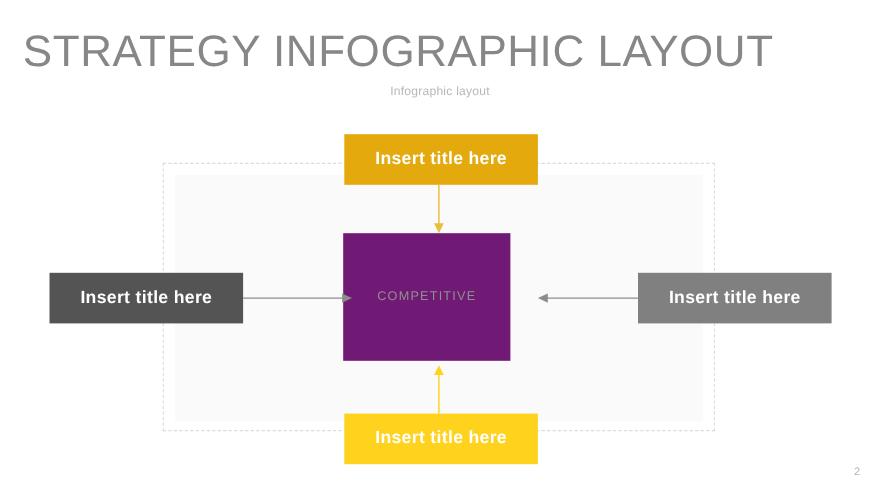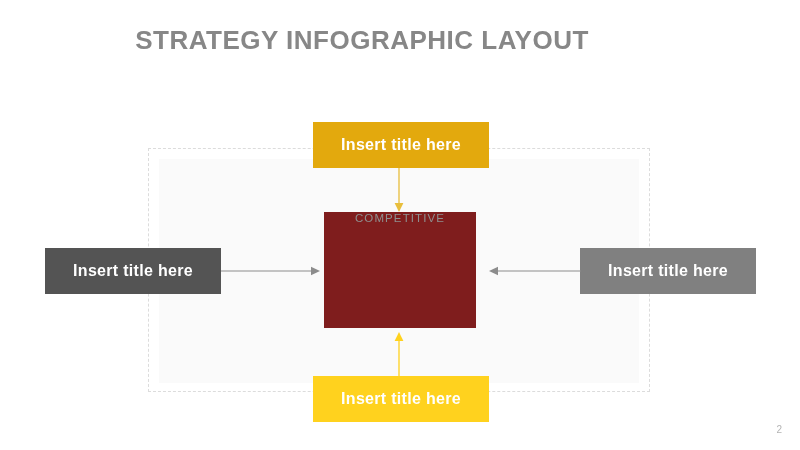--- a/index.html
+++ b/index.html
@@ -19,23 +19,23 @@
     overflow: hidden;
   }
 
   
   #title {
     position: absolute;
     left: 0;
     top: 25px;
     width: 724px;
     text-align: center;
-    font-size: 26px;
+    font-size: 40px;
     letter-spacing: 0.5px;
-    font-weight: 700;
+    font-weight: 400;
     color: #878787;
     white-space: nowrap;
   }
   #subtitle {
     position: absolute;
     left: 0;
     top: 77px;
     width: 800px;
     text-align: center;
     font-size: 11px;
@@ -60,27 +60,27 @@
     left: 159px;
     top: 159px;
     width: 480px;
     height: 224px;
     background: #fafafa;
   }
 
   
   #center-box {
     position: absolute;
-    left: 324px;
+    left: 312px;
     top: 212px;
     width: 152px;
     height: 116px;
-    background: #7f1d1d;
+    background: #701a75;
     display: flex;
-    align-items: flex-start;
+    align-items: center;
     justify-content: center;
   }
   #center-box .label {
     font-size: 11.5px;
     letter-spacing: 1.1px;
     color: #8f8f8f;
     font-weight: 400;
   }
 
   
@@ -134,20 +134,21 @@
     color: #b4b4b4;
   }
 </style>
 </head>
 <body>
 
 <div id="slide">
 
   <div id="title">STRATEGY INFOGRAPHIC LAYOUT</div>
 
+  <div id="subtitle">Infographic layout</div>
 
   <div id="dashed-frame"></div>
   <div id="inner-panel"></div>
 
   <div id="center-box">
     <span class="label">COMPETITIVE</span>
   </div>
 
   <div id="node-top" class="node-box">
     <span>Insert title here</span>

